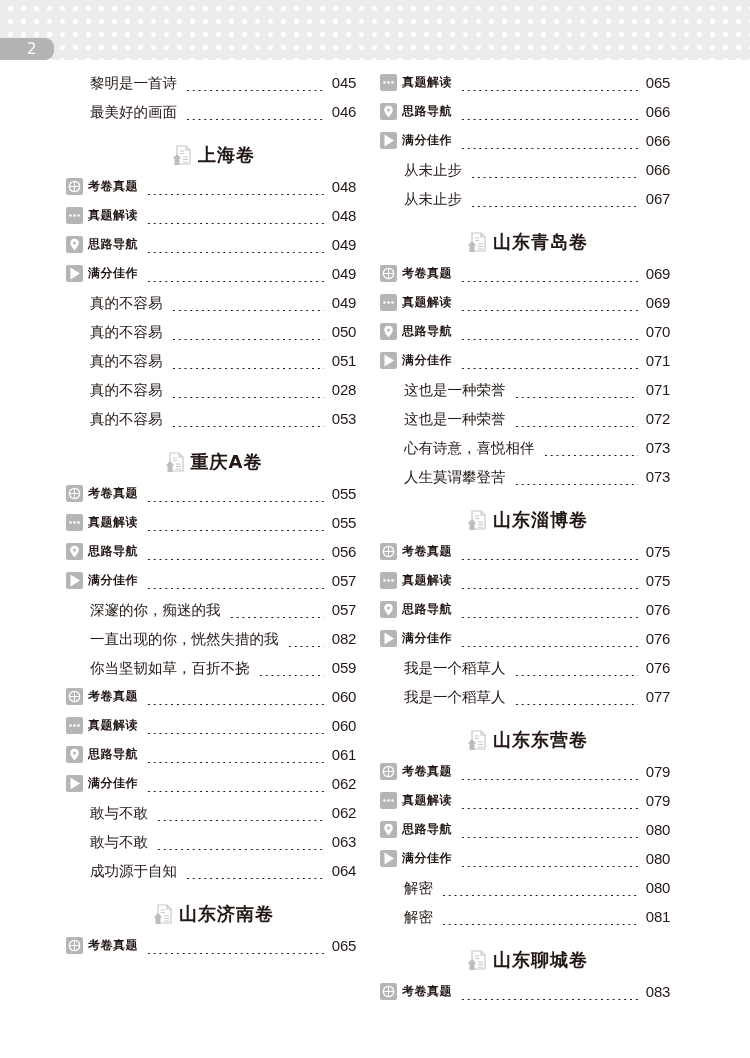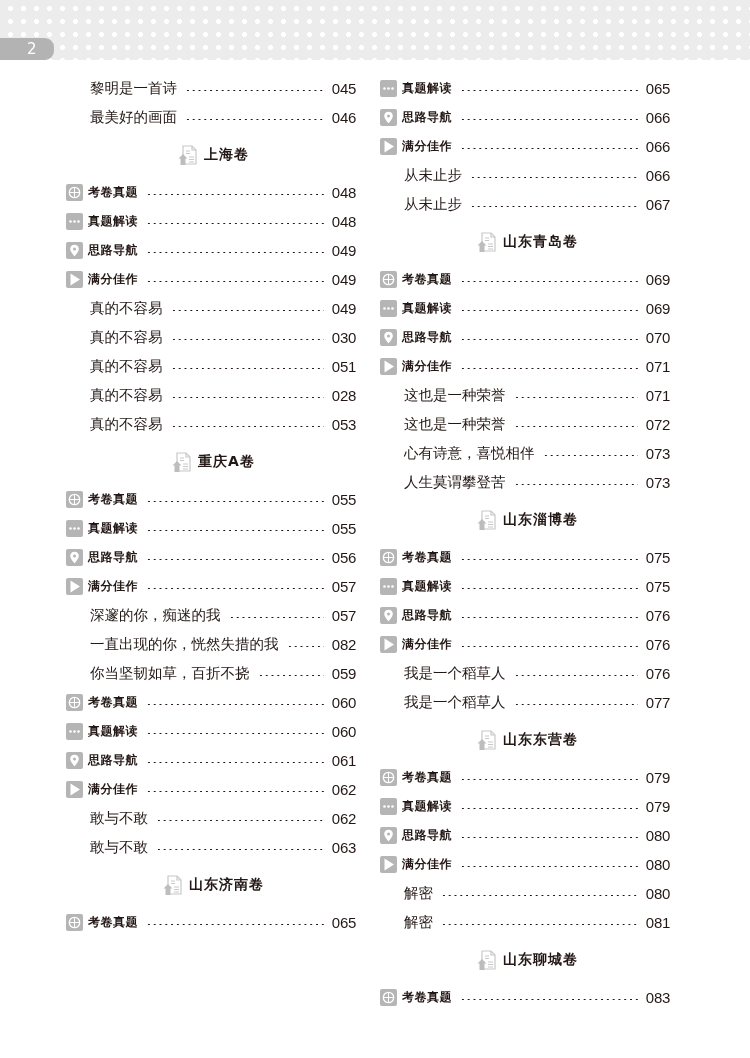--- a/index.html
+++ b/index.html
@@ -17,40 +17,40 @@
   .page-badge {
     position: absolute; left: 0; top: 38px; width: 54px; height: 22px;
     background: #b3b3b3; border-radius: 0 9px 9px 0;
     color: #ffffff; font-family: "DejaVu Sans", sans-serif; font-size: 15px;
     line-height: 22px; text-align: left; padding-left: 27px; box-sizing: border-box;
   }
   .column { position: absolute; top: 74px; width: 290px; }
   .col-left { left: 66px; }
   .col-right { left: 380px; }
   .row {
-    display: flex; align-items: center; height: 29px; font-size: 14.5px; white-space: nowrap;
+    display: flex; height: 29px; font-size: 14.5px; white-space: nowrap;
   }
   .row .title { flex: 0 0 auto; }
   .row .dots {
     flex: 1 1 auto; margin: 0 8px; height: 1px; align-self: center; margin-top: 4px;
     background-image: radial-gradient(circle, #231815 0.9px, rgba(0,0,0,0) 1.1px);
     background-size: 5.8px 3px; background-repeat: repeat-x; height: 3px;
   }
   .row .page { flex: 0 0 auto; font-family: Liberation Sans, sans-serif; font-size: 15px; letter-spacing: -0.3px; }
   .row.cat .title { font-family: Liberation Sans, sans-serif; font-weight: bold; font-size: 12px; letter-spacing: 0.5px; }
   .row.essay { padding-left: 24px; }
   .row.essay .title { font-family: "DejaVu Serif", serif; font-size: 14.5px; }
   .cat-icon {
     width: 17px; height: 17px; background: #b5b5b5; border-radius: 2px; margin-right: 5px;
     position: relative; flex: 0 0 auto; display: inline-flex; align-items: center; justify-content: center;
   }
   .cat-icon svg { display: block; }
   .section-head {
     height: 46px; display: flex; align-items: center; justify-content: center;
-    font-family: "DejaVu Sans", sans-serif; font-weight: bold; font-size: 14px; letter-spacing: 1px;
+    font-family: "DejaVu Sans", sans-serif; font-weight: bold; font-size: 18px; letter-spacing: 1px;
     padding-left: 4px;
   }
   .sec-icon { width: 22px; height: 22px; margin-right: 5px; display: inline-block; }
 </style>
 </head>
 <body>
 
 <div class="top-band"></div>
 <div class="page-badge">2</div>
 
@@ -145,21 +145,21 @@
     <span class="page">049</span>
   </div>
   <div class="row essay">
     <span class="title">真的不容易</span>
     <span class="dots"></span>
     <span class="page">049</span>
   </div>
   <div class="row essay">
     <span class="title">真的不容易</span>
     <span class="dots"></span>
-    <span class="page">030</span>
+    <span class="page">050</span>
   </div>
   <div class="row essay">
     <span class="title">真的不容易</span>
     <span class="dots"></span>
     <span class="page">051</span>
   </div>
   <div class="row essay">
     <span class="title">真的不容易</span>
     <span class="dots"></span>
     <span class="page">028</span>
@@ -275,20 +275,25 @@
   <div class="row essay">
     <span class="title">敢与不敢</span>
     <span class="dots"></span>
     <span class="page">062</span>
   </div>
   <div class="row essay">
     <span class="title">敢与不敢</span>
     <span class="dots"></span>
     <span class="page">063</span>
   </div>
+  <div class="row essay">
+    <span class="title">成功源于自知</span>
+    <span class="dots"></span>
+    <span class="page">064</span>
+  </div>
 
   <div class="section-head">
     <svg class="sec-icon">
         <use href="#ic-section"></use>
       </svg>
     <span>山东济南卷</span>
   </div>
   <div class="row cat">
     <span class="cat-icon">
         <svg width="17" height="17">

